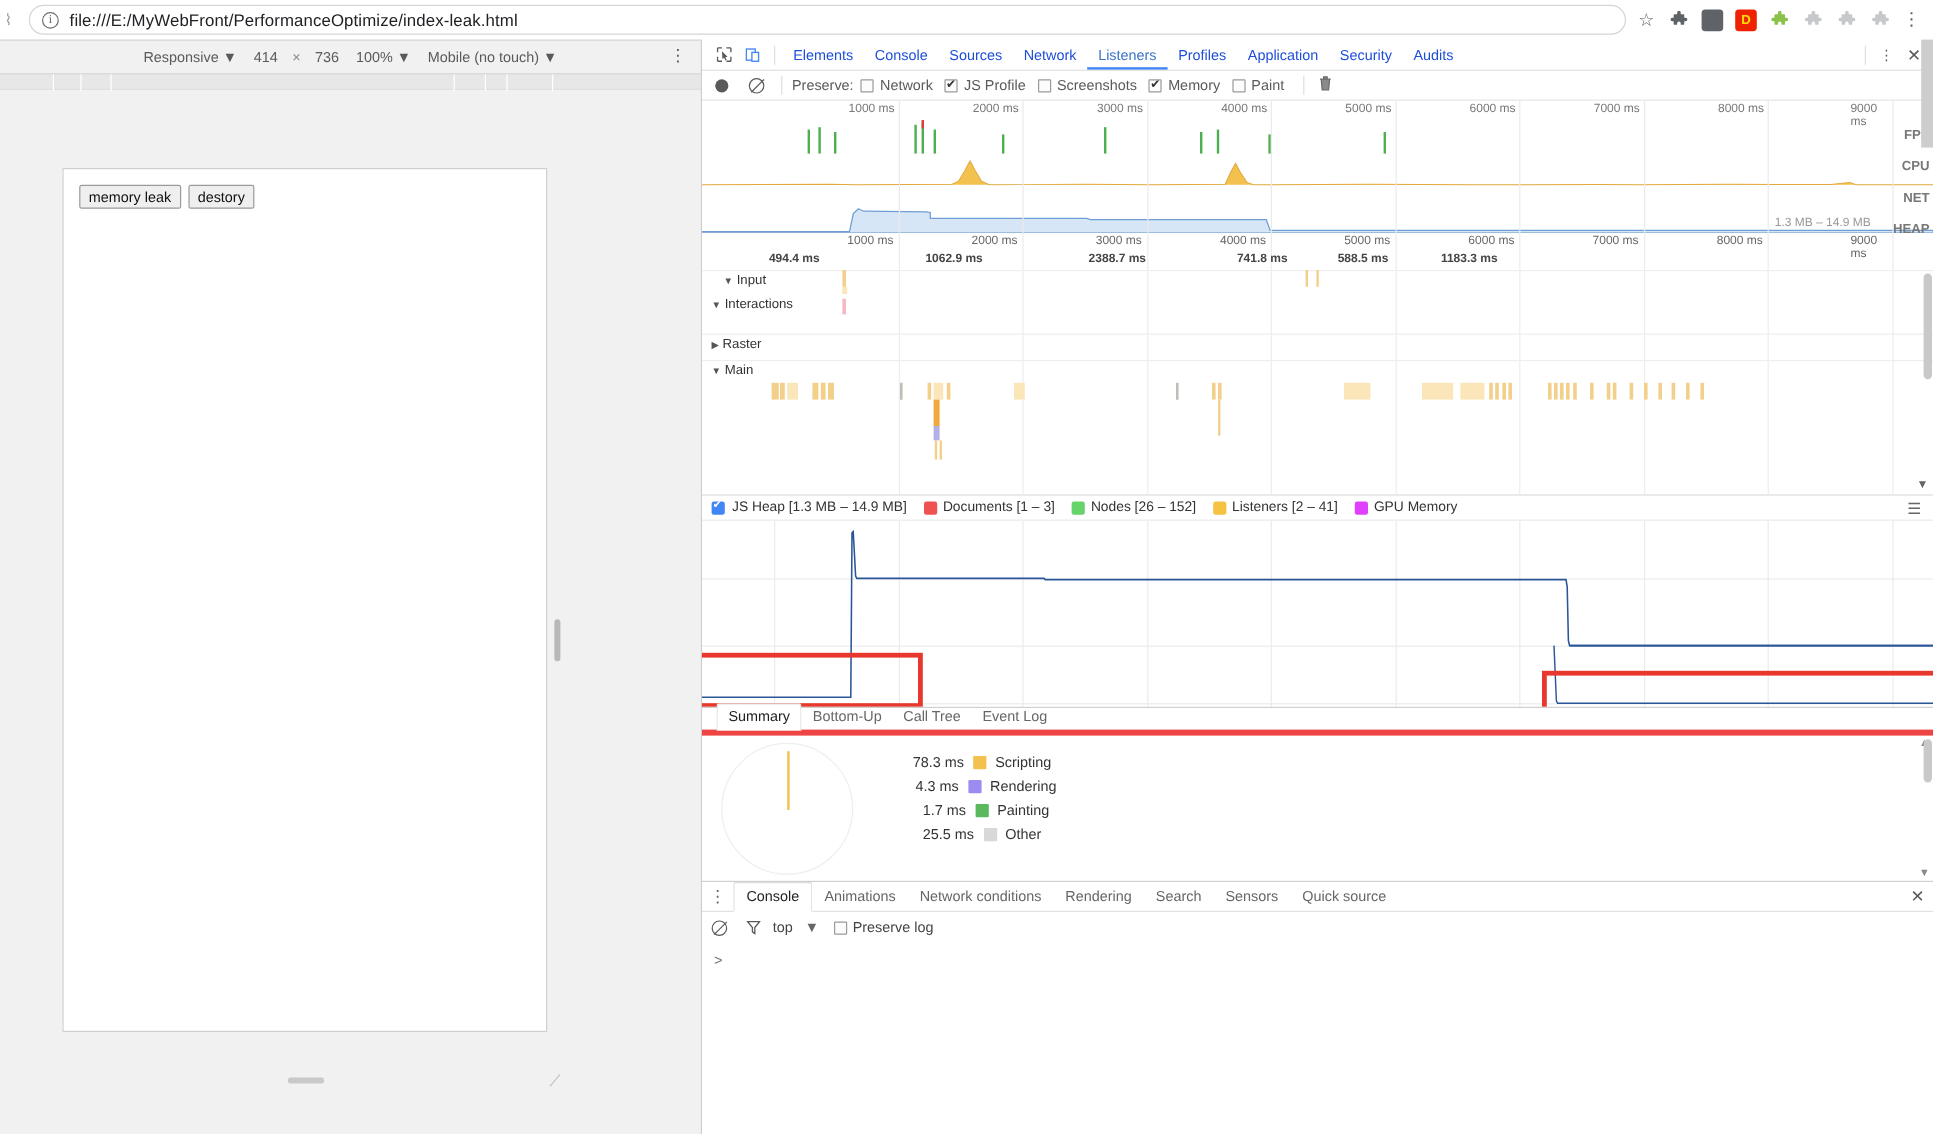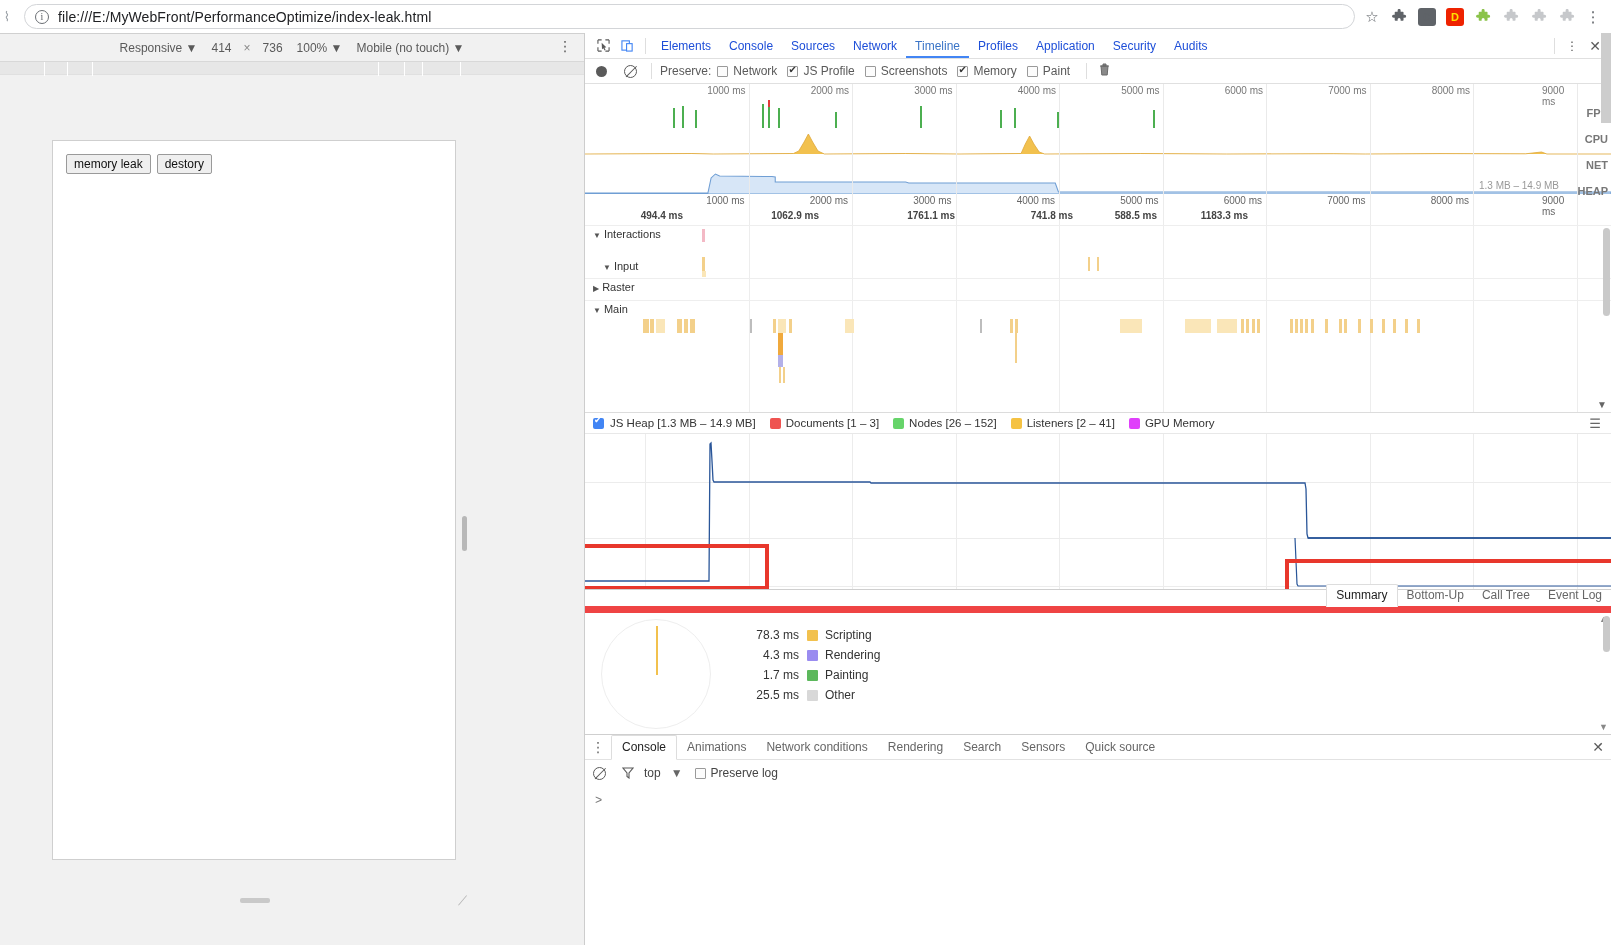--- a/index.html
+++ b/index.html
@@ -180,32 +180,32 @@
   #counters-menu { margin-left:auto; padding-right:10px; color:#666; font-size:13px; }
 
   #counters-chart { position:relative; height:187px; background:#fff; overflow:hidden; }
   .cc-grid { position:absolute; top:0; bottom:0; width:1px; background:#ececec; }
   .cc-hline { position:absolute; left:0; right:0; height:1px; background:#ececec; }
 
   .redbox { position:absolute; border:4px solid #e8372c; }
 
   
   #summary-pane { position:absolute; left:0; right:0; top:556px; height:145px; background:#fff; border-top:1px solid #cfcfcf; }
-  #summary-tabs { height:23px; display:flex; align-items:flex-end; padding-left:12px; border-bottom:7px solid #ef4444;justify-content:flex-end; }
+  #summary-tabs { height:23px; display:flex; align-items:flex-end; padding-left:12px; border-bottom:5px solid #ef4444; }
   .s-tab { font-size:12px; color:#666; padding:3px 9px 4px; white-space:nowrap; }
   .s-tab.selected { color:#222; background:#fff; border:1px solid #ddd; border-bottom:1px solid #fff; margin-bottom:-1px; border-radius:2px 2px 0 0; }
   #range-text { font-size:12px; color:#333; padding:9px 0 0 10px; }
   #summary-body { display:flex; padding-top:6px; }
   #donut {
     width:110px; height:110px; margin-left:16px; border-radius:50%;
     border:1px solid #eee; position:relative; flex:none;
   }
   #donut .slice { position:absolute; left:50%; top:6px; width:2px; height:49px; background:#f2c14e; }
   #summary-legend { margin-left:26px; padding-top:6px; }
-  .sl-row { display:flex; align-items:center; height:20px; font-size:12px; color:#333; }
+  .sl-row { display:flex; align-items:center; height:20px; font-size:12px; color:#333;justify-content:center; }
   .sl-val { width:62px; text-align:right; margin-right:8px; }
   .sl-chip { width:11px; height:11px; margin-right:7px; border-radius:1px; flex:none; }
   #summary-scroll { position:absolute; right:1px; top:26px; width:7px; height:36px; background:#c9c9c9; border-radius:4px; }
   #summary-caret-up { position:absolute; right:3px; top:24px; color:#888; font-size:9px; }
   #summary-caret-down { position:absolute; right:3px; bottom:2px; color:#888; font-size:9px; }
 
   
   #drawer { position:absolute; left:0; right:0; top:701px; bottom:0; background:#fff; border-top:1px solid #cfcfcf; }
   #drawer-tabs { height:25px; display:flex; align-items:flex-end; border-bottom:1px solid #e2e2e2; }
   #drawer-kebab { width:26px; text-align:center; color:#666; font-size:14px; line-height:24px; }
@@ -311,21 +311,21 @@
           <rect x="1" y="2" width="8" height="10" stroke="#4285f4" stroke-width="1.2" fill="none"></rect>
           <rect x="6" y="5" width="6" height="8" stroke="#4285f4" stroke-width="1.2" fill="#fff"></rect>
         </svg>
     </div>
     <div class="tb-sep"></div>
     <div id="dt-tabs" style="display:flex">
         <div class="dt-tab">Elements</div>
         <div class="dt-tab">Console</div>
         <div class="dt-tab">Sources</div>
         <div class="dt-tab">Network</div>
-        <div class="dt-tab selected">Timeline</div>
+        <div class="dt-tab selected">Listeners</div>
         <div class="dt-tab">Profiles</div>
         <div class="dt-tab">Application</div>
         <div class="dt-tab">Security</div>
         <div class="dt-tab">Audits</div>
       </div>
     <div id="dt-toolbar-right">
       <div class="tb-sep"></div>
       <div id="dt-kebab" style="width:22px;text-align:center;color:#5a5a5a">⋮</div>
       <div id="dt-close">✕</div>
     </div>
@@ -436,54 +436,54 @@
       <div class="fr-grid" style="left: 681px;"></div>
       <div class="fr-tick" style="left: 681px;">6000 ms</div>
       <div class="fr-grid" style="left: 784.5px;"></div>
       <div class="fr-tick" style="left: 784.5px;">7000 ms</div>
       <div class="fr-grid" style="left: 888px;"></div>
       <div class="fr-tick" style="left: 888px;">8000 ms</div>
       <div class="fr-grid" style="left: 991.5px;"></div>
       <div class="fr-tick" style="left: 991.5px;">9000 ms</div>
       <div class="fr-sub" style="left: 102px;">494.4 ms</div>
       <div class="fr-sub" style="left: 238px;">1062.9 ms</div>
-      <div class="fr-sub" style="left: 374px;">1761.1 ms</div>
+      <div class="fr-sub" style="left: 374px;">2388.7 ms</div>
       <div class="fr-sub" style="left: 492px;">741.8 ms</div>
       <div class="fr-sub" style="left: 576px;">588.5 ms</div>
       <div class="fr-sub" style="left: 667px;">1183.3 ms</div>
     </div>
 
   <div id="tracks">
     <div id="track-grids">
         <div class="track-grid" style="left: 163.5px;"></div>
         <div class="track-grid" style="left: 267px;"></div>
         <div class="track-grid" style="left: 370.5px;"></div>
         <div class="track-grid" style="left: 474px;"></div>
         <div class="track-grid" style="left: 577.5px;"></div>
         <div class="track-grid" style="left: 681px;"></div>
         <div class="track-grid" style="left: 784.5px;"></div>
         <div class="track-grid" style="left: 888px;"></div>
         <div class="track-grid" style="left: 991.5px;"></div>
       </div>
 
-    <div id="interactions-row">
-      <div class="track-head">
-        <span class="tri">▼</span><span>Interactions</span>
-      </div>
-      <div class="ev" style="left:117px;top:3px;width:3px;height:13px;background:#f3b9c5"></div>
-    </div>
-
     <div id="input-row">
       <div class="track-head" style="padding-left:18px">
         <span class="tri">▼</span><span>Input</span>
       </div>
       <div class="ev" style="left:117px;top:-1px;width:3px;height:14px"></div>
       <div class="ev" style="left:503px;top:-1px;width:2px;height:14px"></div>
       <div class="ev" style="left:512px;top:-1px;width:2px;height:14px"></div>
       <div class="ev pale" style="left:117px;top:13px;width:4px;height:6px"></div>
+    </div>
+
+    <div id="interactions-row">
+      <div class="track-head">
+        <span class="tri">▼</span><span>Interactions</span>
+      </div>
+      <div class="ev" style="left:117px;top:3px;width:3px;height:13px;background:#f3b9c5"></div>
     </div>
 
     <div id="raster-row">
       <div class="track-head">
         <span class="tri">▶</span><span>Raster</span>
       </div>
     </div>
 
     <div id="main-section">
       <div class="track-head">

